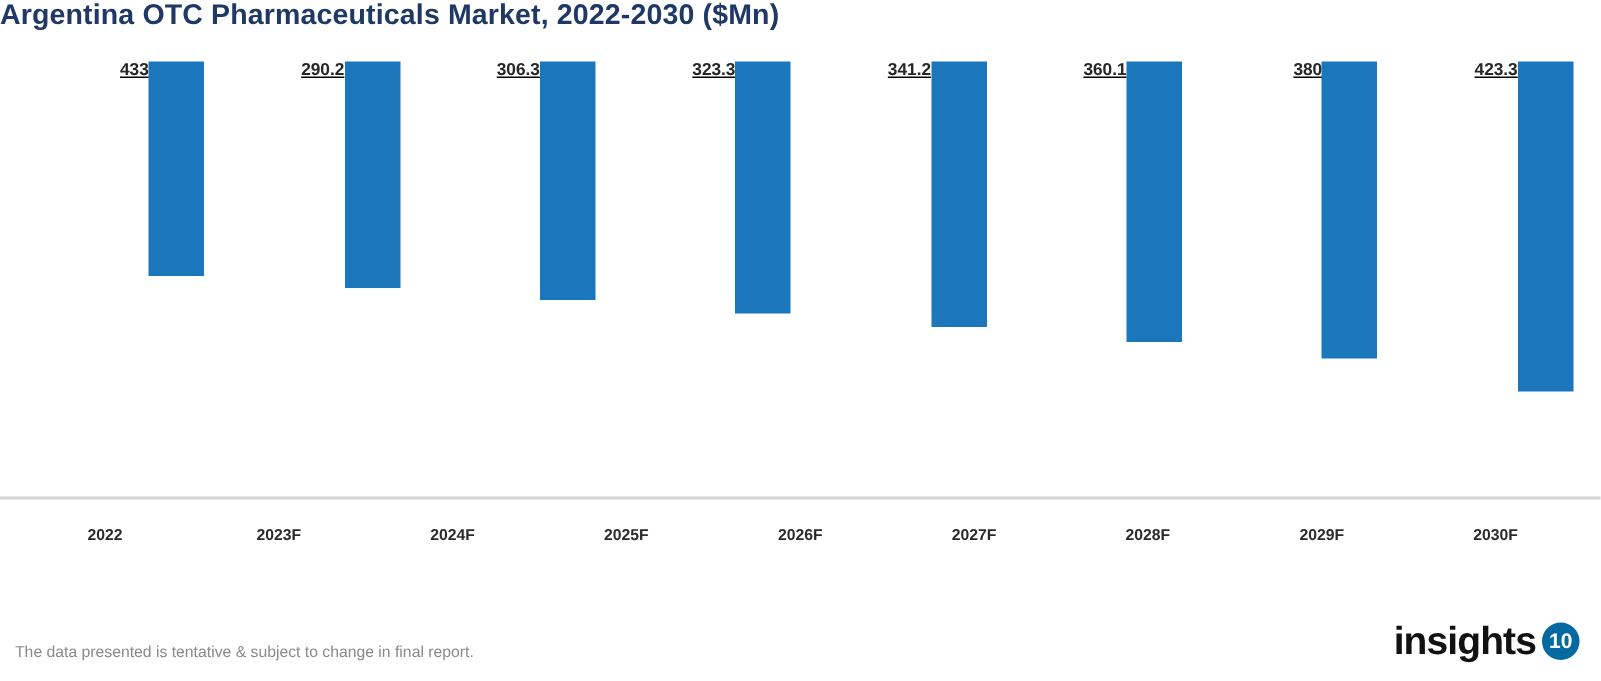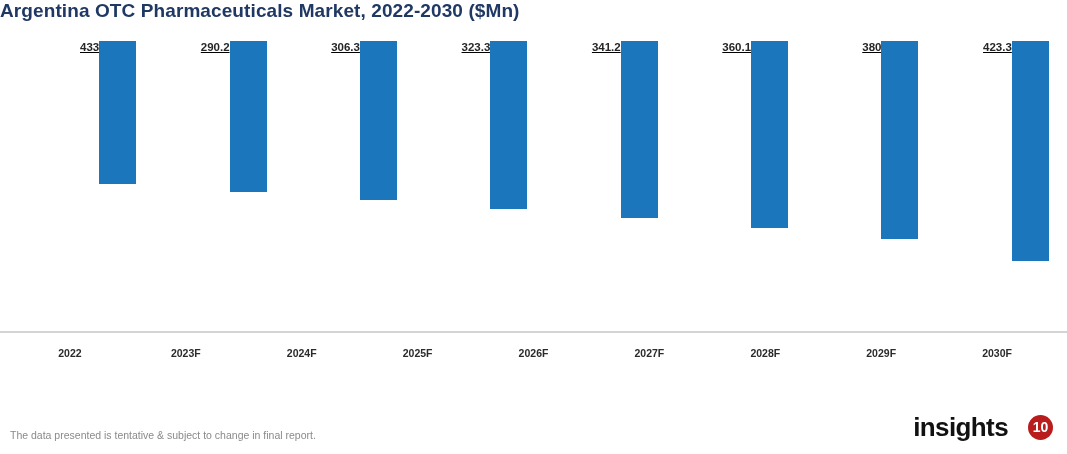--- a/index.html
+++ b/index.html
@@ -56,48 +56,48 @@
   .bar{
     width:37px;
     background:#1b76bc;
   }
   .axis-line{
     position:absolute;left:-12px;right:-12px;bottom:0;
     height:2px;background:#d4d4d4;
   }
   
   .x-axis{
-    margin:14px 12px;
+    margin:0 12px;
     display:flex;
     justify-content:space-between;
-    padding-top:0;
+    padding-top:18px;
   }
   .x-tick{
     width:118px;text-align:center;
     font-size:10.5px;font-weight:bold;color:#2b2b2b;
   }
   
   .footer{
     position:absolute;left:0;right:0;bottom:0;height:52px;
   }
   .disclaimer{
     position:absolute;left:10px;bottom:13px;
     font-size:10.5px;font-weight:normal;color:#8a8a8a;
   }
   .logo{
     position:absolute;right:14px;bottom:14px;
-    display:flex;align-items:center;gap:20px;
+    display:flex;align-items:center;gap:4px;
   }
   .logo-word{
     font-size:26px;font-weight:bold;color:#111111;
     letter-spacing:-0.6px;line-height:1;
   }
   .logo-badge{
     width:25px;height:25px;border-radius:50%;
-    background:#b91c1c;
+    background:#0369a1;
     display:flex;align-items:center;justify-content:center;
     color:#ffffff;font-size:14px;font-weight:bold;
     line-height:1;
   }
 </style>
 </head>
 <body>
 
 <div class="chart-root">
 

